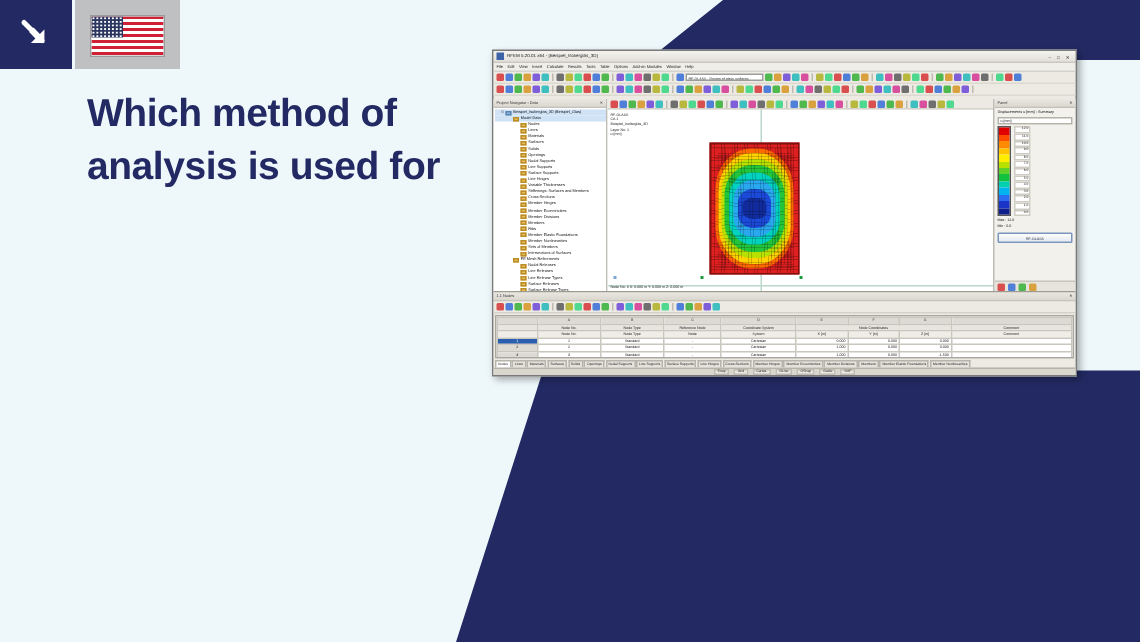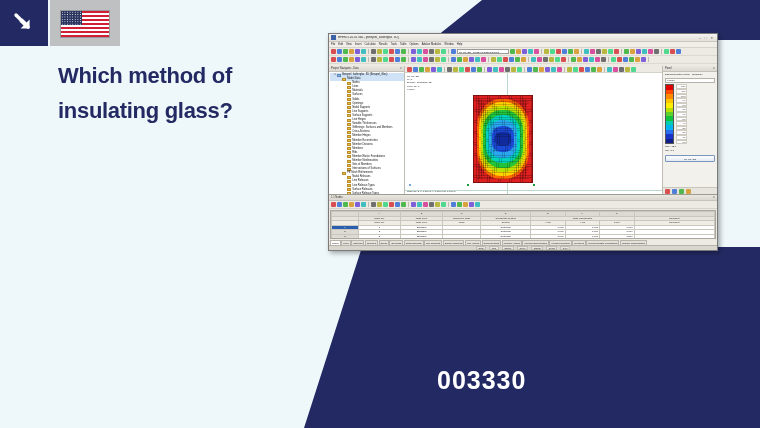--- a/index.html
+++ b/index.html
@@ -25,21 +25,21 @@
   .flag .stripes{position:absolute;left:0;top:0;width:48px;height:26px;
      background:repeating-linear-gradient(to bottom,#cf2036 0px,#cf2036 2px,#ffffff 2px,#ffffff 4px);}
   .flag .canton{position:absolute;left:0;top:0;width:21px;height:14px;background:#2a3560;}
   .flag .canton i{position:absolute;left:0;top:0;width:21px;height:14px;
      background-image:radial-gradient(#ffffff 0.6px, transparent 0.7px);
      background-size:2.6px 2.4px;}
 
   
   .headline{
     position:absolute;left:58px;top:58px;width:260px;
-    color:#232a63;font-weight:bold;font-size:22px;line-height:35px;
+    color:#232a63;font-weight:bold;font-size:26px;line-height:35px;
     letter-spacing:-0.3px;
   }
 
   
   .logo{position:absolute;left:12px;top:346px;width:70px;height:70px;border-radius:50%;
         background:#232a63;}
   .logo .mark{position:absolute;left:14px;top:16px;width:42px;height:25px;background:#ffffff;}
   .logo .mark .inner{position:absolute;left:1px;top:1px;right:1px;bottom:1px;background:#232a63;}
   .logo .mark svg{position:absolute;left:0;top:0;}
   .logo .ltext{position:absolute;left:0;top:44px;width:70px;text-align:center;
@@ -172,25 +172,24 @@
     <div class="flag">
       <div class="stripes"></div>
       <div class="canton">
           <i></i>
         </div>
     </div>
   </div>
 
   <div class="headline">
     <div>Which method of</div>
-    <div>insulating glass?</div>
+    <div>analysis is used for</div>
   </div>
 
 
-  <div class="faq-num">003330</div>
 
   <div class="app">
 
     <div class="titlebar">
       <span class="tico"></span>
       <span class="ttxt">RFEM 5.20.01 x64 - [Beispiel_Isolierglas_3D]</span>
       <span class="wbtns">
         <span>–</span>
         <span>□</span>
         <span>✕</span>

